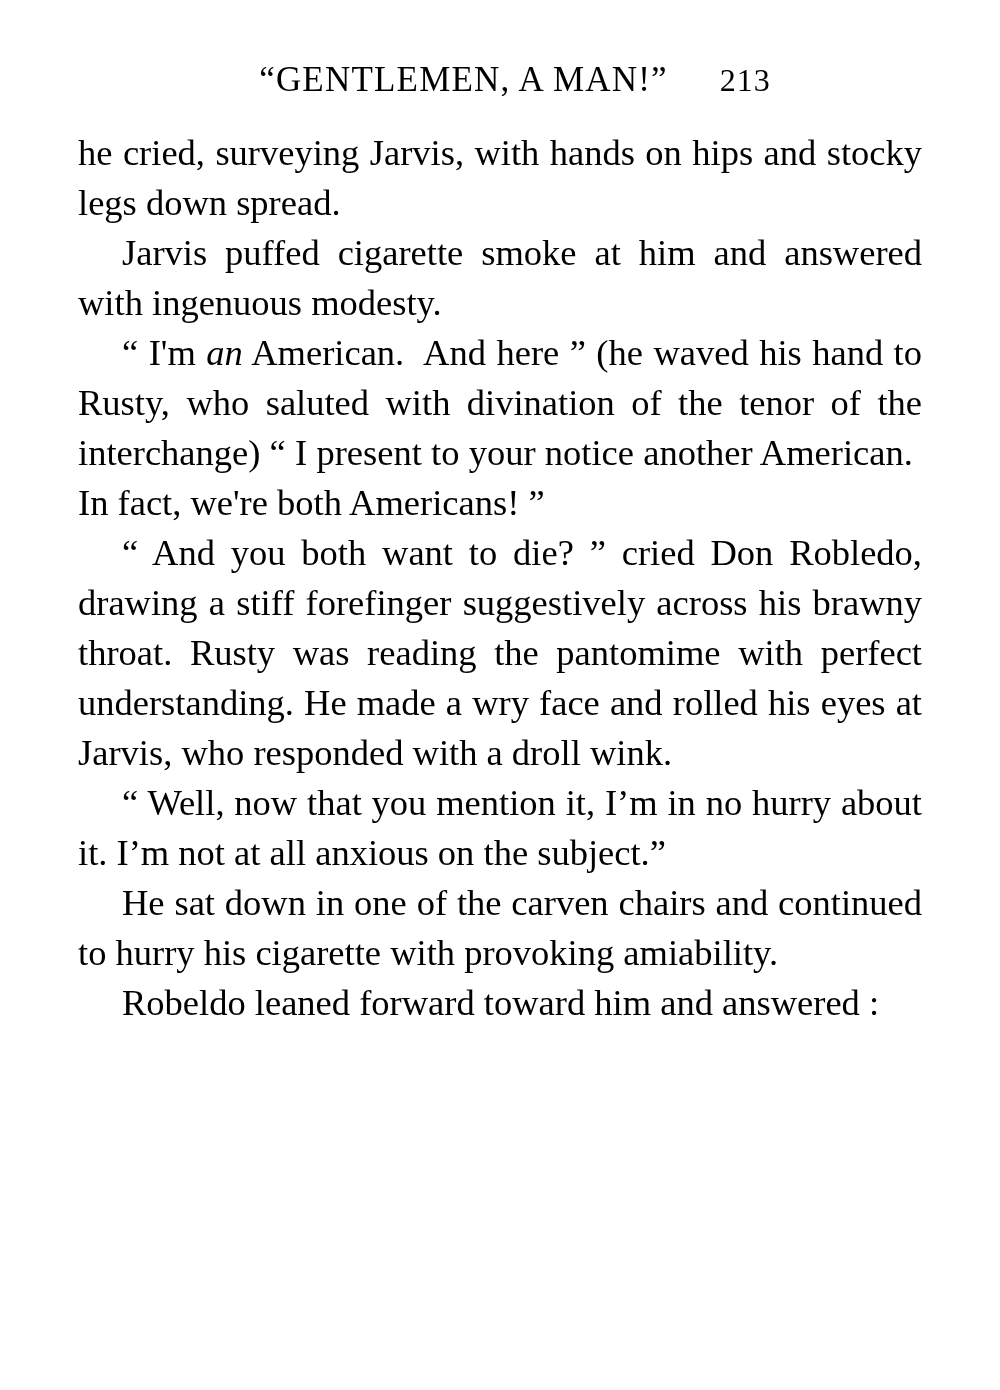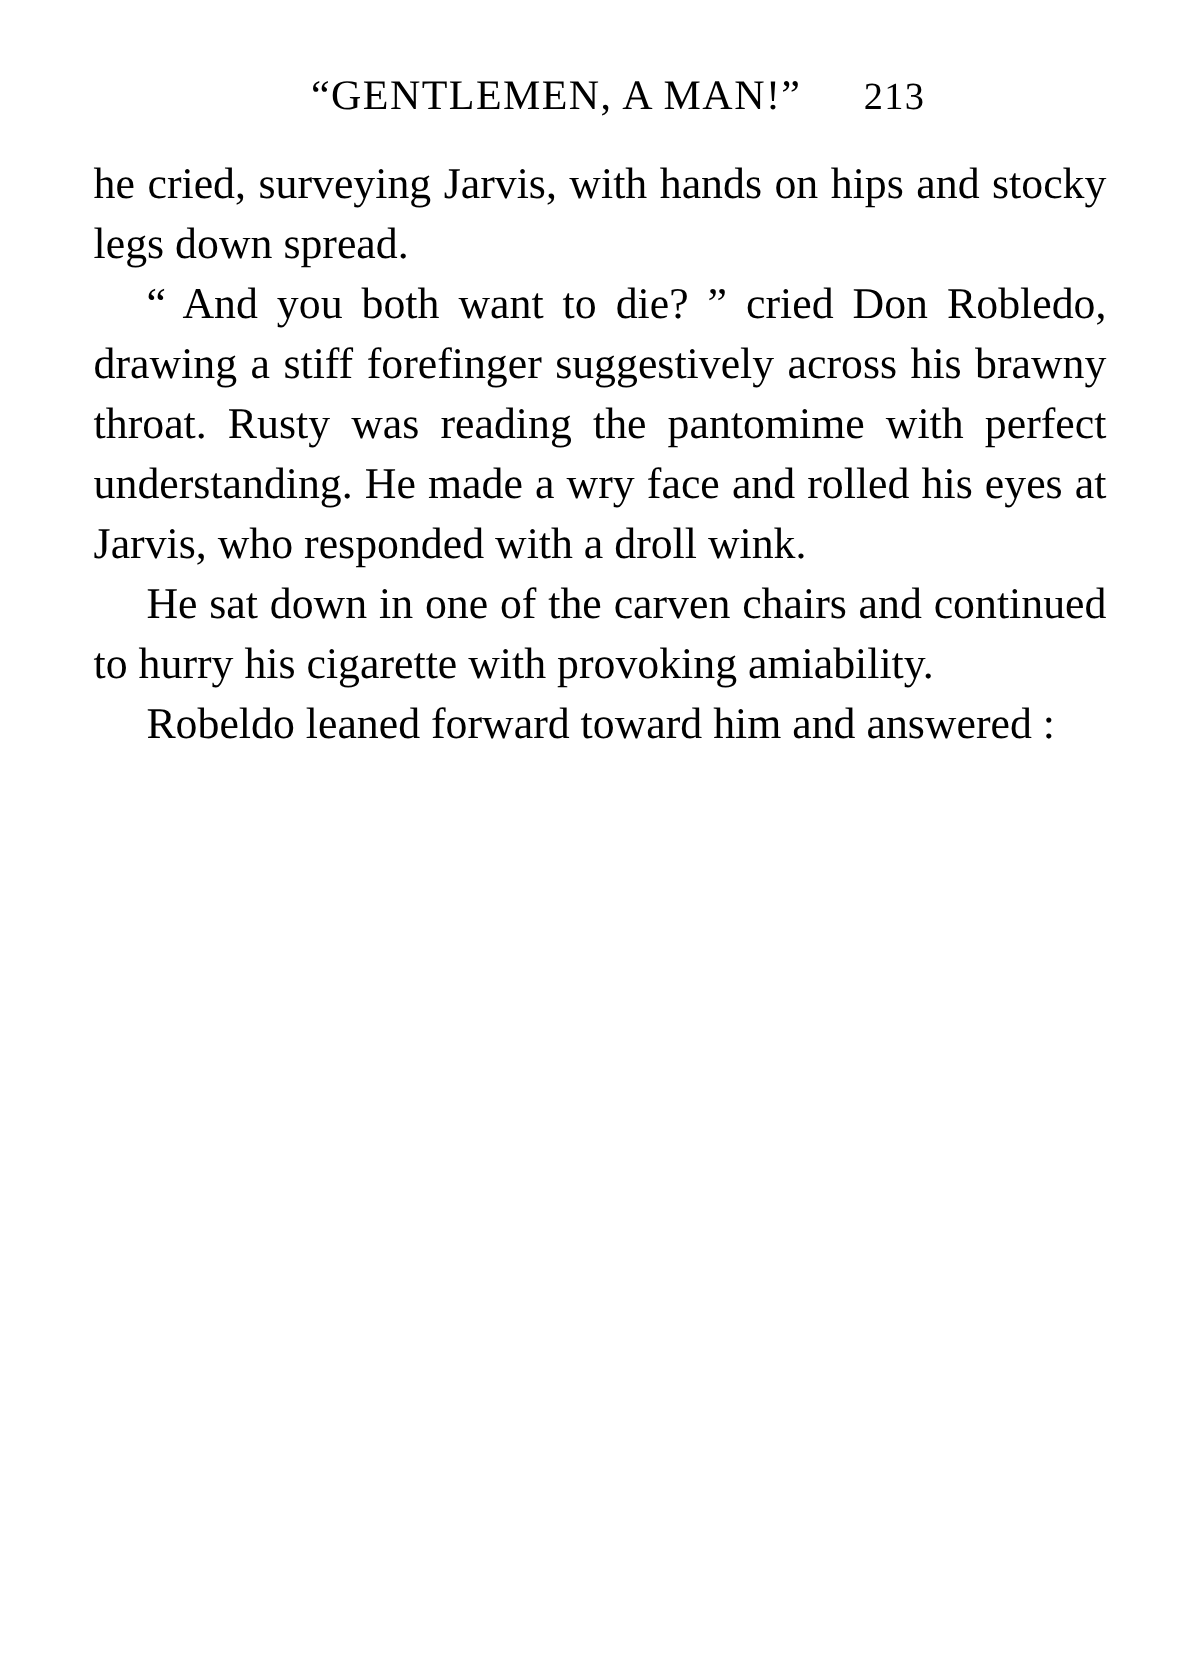--- a/index.html
+++ b/index.html
@@ -63,18 +63,23 @@
 
 <div class="page">
 
   <div class="running-head">
     <span class="head-title">“GENTLEMEN, A MAN!”</span>
     <span class="page-number">213</span>
   </div>
 
   <div class="body-text">
     <p class="noindent">he cried, surveying Jarvis, with hands on hips and stocky legs down spread.</p>
+    <p>Jarvis puffed cigarette smoke at him and answered with ingenuous modesty.</p>
+    <p>
+      <span>“ I'm </span><span class="ital">an</span><span> American.&nbsp; And here ” (he waved his hand to Rusty, who saluted with divination of the tenor of the interchange) “ I present to your notice another American.&nbsp; In fact, we're both Americans! ”</span>
+    </p>
     <p>“ And you both want to die? ” cried Don Robledo, drawing a stiff forefinger suggestively across his brawny throat.  Rusty was reading the pantomime with perfect understanding.  He made a wry face and rolled his eyes at Jarvis, who responded with a droll wink.</p>
+    <p>“ Well, now that you mention it, I’m in no hurry about it.  I’m not at all anxious on the subject.”</p>
     <p>He sat down in one of the carven chairs and continued to hurry his cigarette with provoking amiability.</p>
     <p>Robeldo leaned forward toward him and answered :</p>
   </div>
 
 </div>
 
 </body></html>

